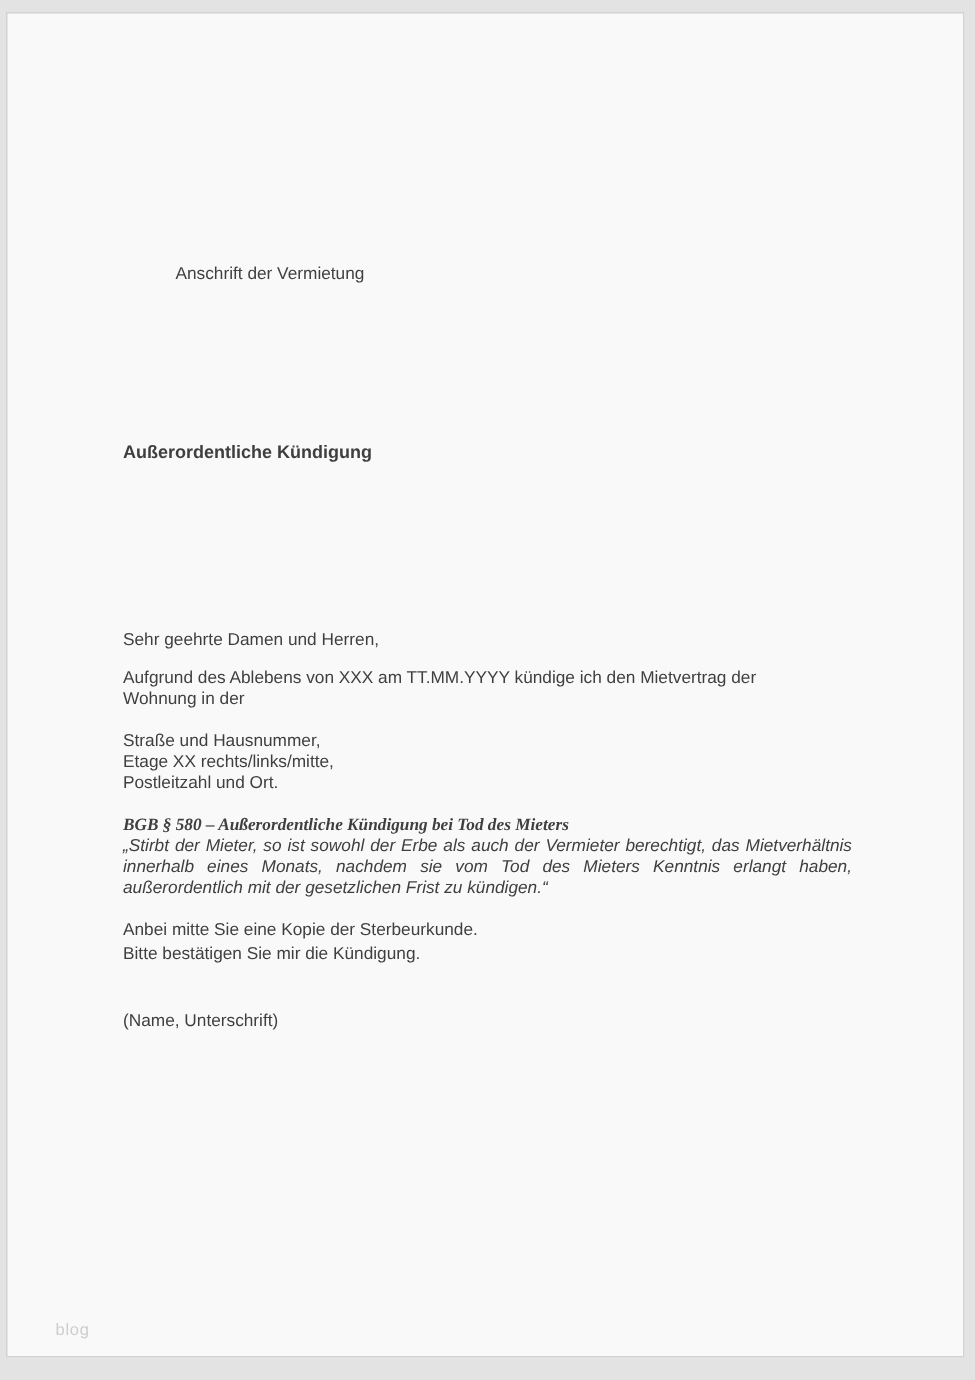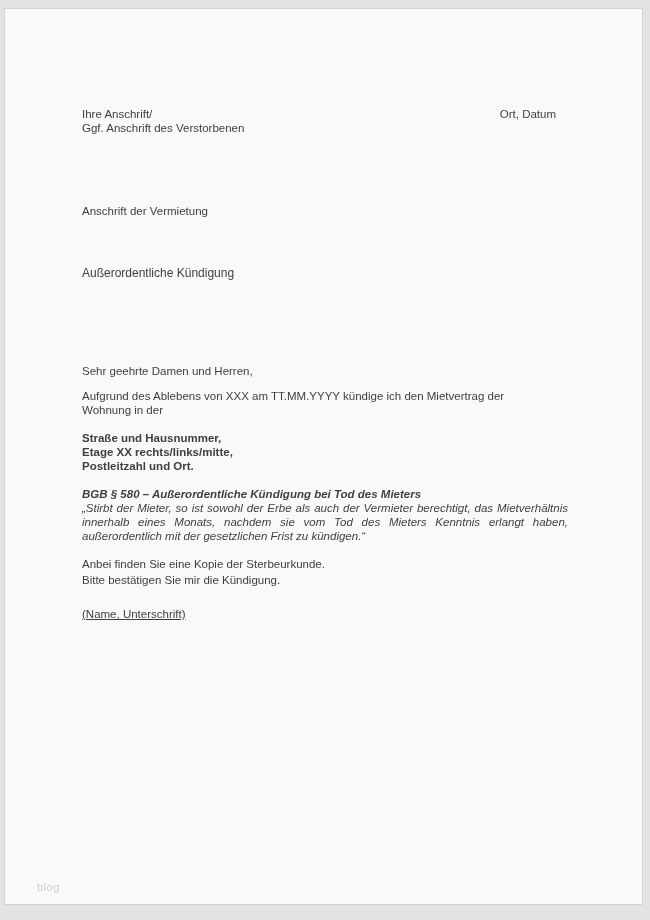--- a/index.html
+++ b/index.html
@@ -30,84 +30,80 @@
     font-size: 11.5px;
     line-height: 14px;
   }
   .preline { white-space: pre-line; }
   .sender-row {
     display: flex;
     justify-content: space-between;
     align-items: flex-start;
   }
   .date { margin-right: 12px; white-space: nowrap; }
-  .recipient { margin-top: 69px; }
+  .recipient { margin-top: 69px; margin-left: 35px; }
   .subject {
-    margin-top: 48px;
-    font-weight: normal;
+    margin-top: 104px;
+    font-weight: bold;
     font-size: 12px;
   }
-  .salutation { margin-top: 84px; }
+  .salutation { margin-top: 112px; }
   .intro { margin-top: 11px; max-width: 470px; }
-  .address { margin-top: 14px; font-weight: bold; }
+  .address { margin-top: 14px; }
   .deadline { margin-top: 14px; }
   .law-heading {
     margin-top: 14px;
     font-weight: bold;
     font-style: italic;
+    font-family: Liberation Serif, serif;
   }
   .law-quote {
     margin-top: 0;
     font-style: italic;
     text-align: justify;
   }
   .attachment { margin-top: 14px; }
   .confirm { margin-top: 2px; }
   .closing { margin-top: 24px; }
-  .signature { margin-top: 20px; text-decoration: underline; }
+  .signature { margin-top: 31px; }
   .watermark {
     position: absolute;
     left: 32px;
     top: 872px;
     font-size: 11px;
     color: #cdcdcd;
     letter-spacing: 0.5px;
   }
   p, div { margin: 0; }
 </style>
 </head>
 <body>
 
 <div class="page">
   <div class="content">
 
-    <div class="sender-row">
-      <div class="preline">Ihre Anschrift/
-Ggf. Anschrift des Verstorbenen</div>
-      <div class="date">Ort, Datum</div>
-    </div>
 
     <p class="recipient">Anschrift der Vermietung</p>
 
     <p class="subject">Außerordentliche Kündigung</p>
 
     <p class="salutation">Sehr geehrte Damen und Herren,</p>
 
     <p class="intro">Aufgrund des Ablebens von XXX am TT.MM.YYYY kündige ich den Mietvertrag der Wohnung in der</p>
 
     <p class="address preline">Straße und Hausnummer,
 Etage XX rechts/links/mitte,
 Postleitzahl und Ort.</p>
 
 
     <p class="law-heading">BGB § 580 – Außerordentliche Kündigung bei Tod des Mieters</p>
 
     <p class="law-quote">„Stirbt der Mieter, so ist sowohl der Erbe als auch der Vermieter berechtigt, das Mietverhältnis innerhalb eines Monats, nachdem sie vom Tod des Mieters Kenntnis erlangt haben, außerordentlich mit der gesetzlichen Frist zu kündigen.“</p>
 
-    <p class="attachment">Anbei finden Sie eine Kopie der Sterbeurkunde.</p>
+    <p class="attachment">Anbei mitte Sie eine Kopie der Sterbeurkunde.</p>
 
     <p class="confirm">Bitte bestätigen Sie mir die Kündigung.</p>
 
 
     <p class="signature">(Name, Unterschrift)</p>
 
   </div>
 
   <div class="watermark">blog</div>
 </div>

